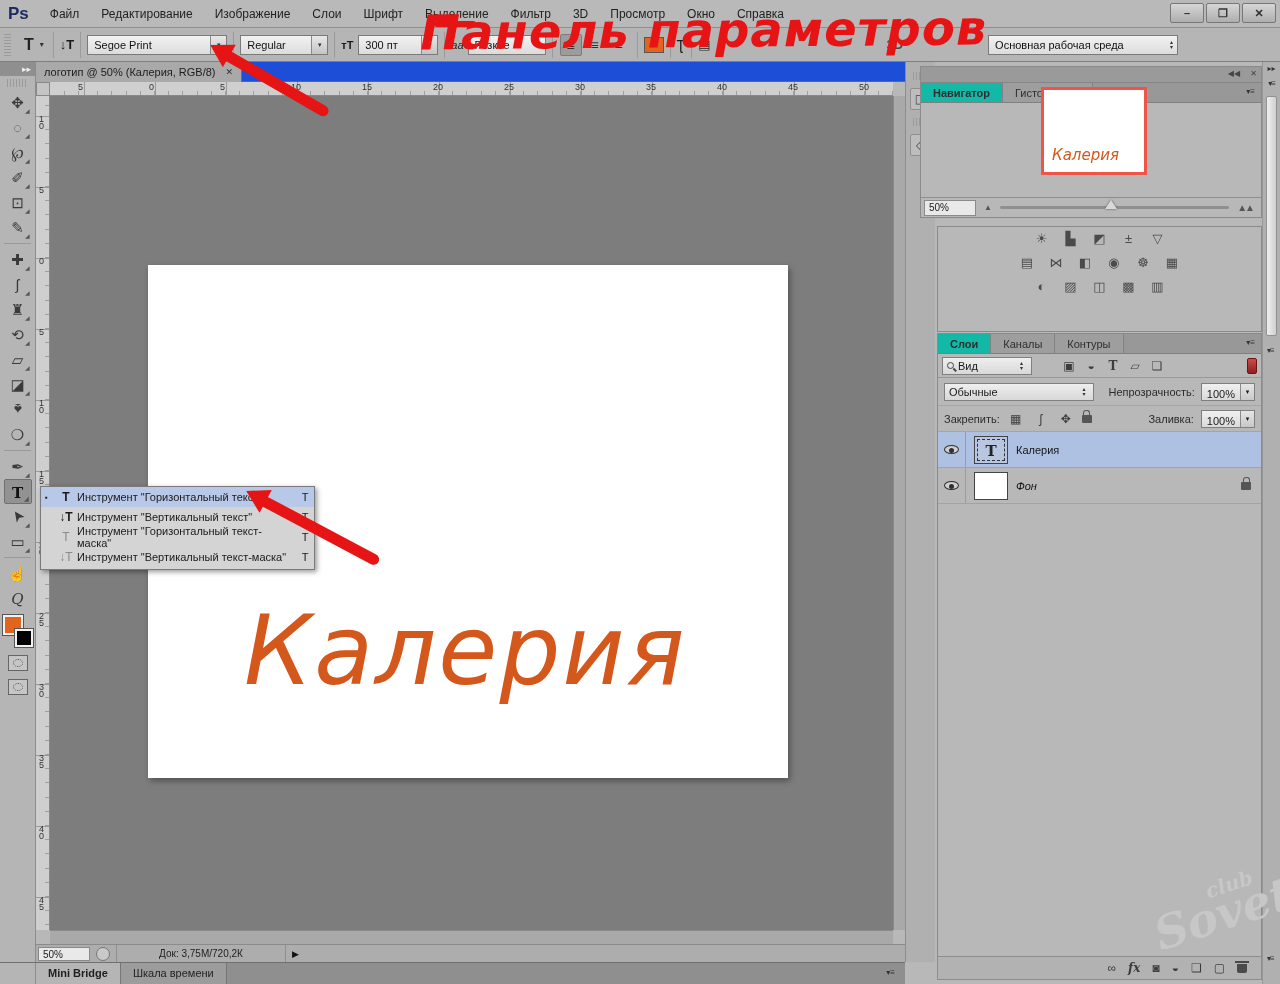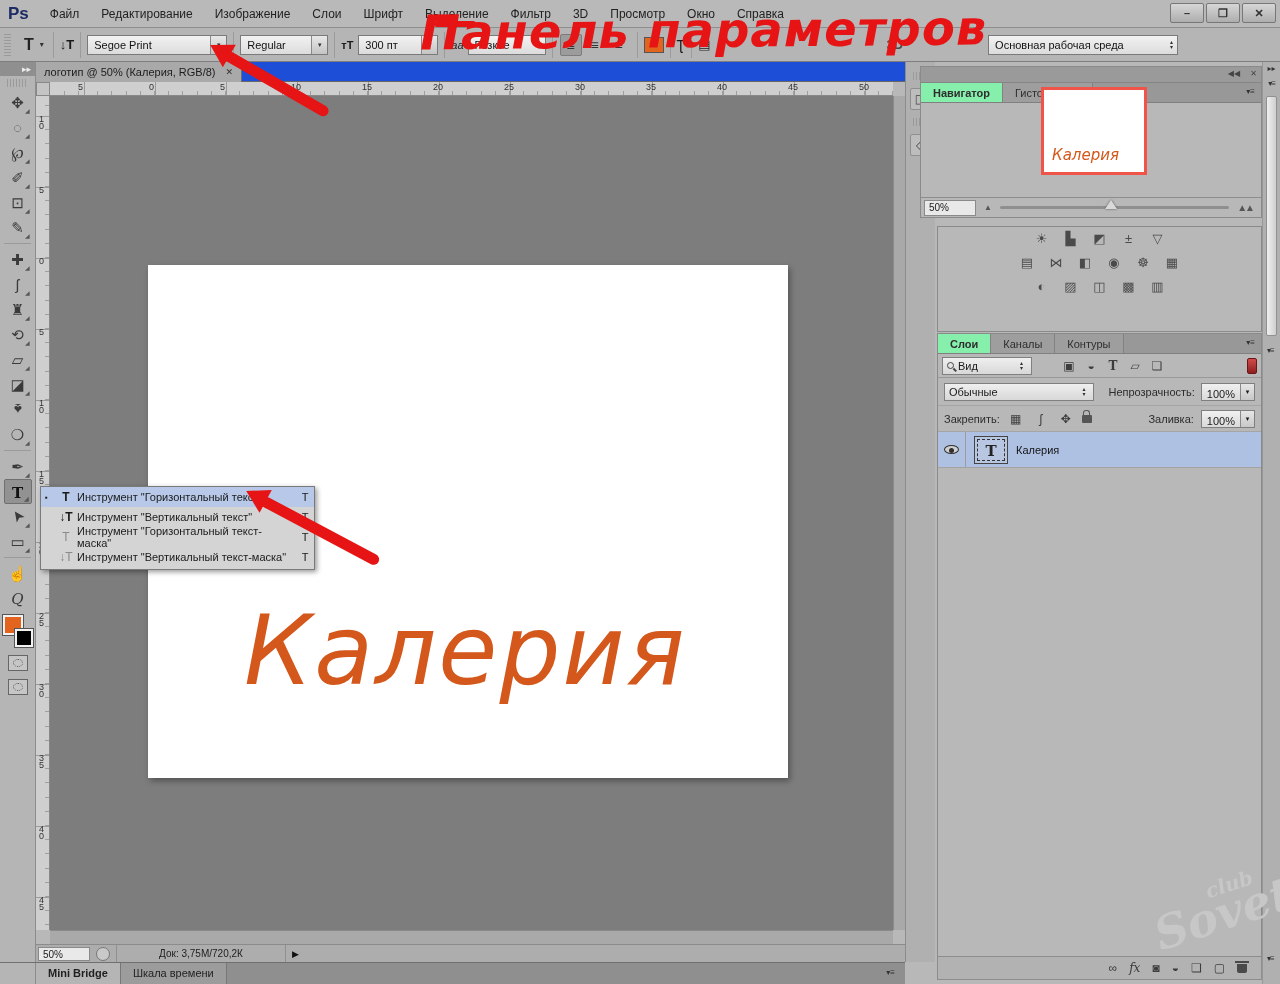--- a/index.html
+++ b/index.html
@@ -90,21 +90,21 @@
   .ds-icon { width:22px; height:22px; margin:8px auto; background:#bdbdbd; border:1px solid #8f8f8f; border-radius:2px;
              text-align:center; line-height:20px; font-size:12px; color:#444; }
   .edge-strip { left:1262px; top:62px; width:18px; height:922px; background:#b0b0b0; border-left:1px solid #979797; }
   .edge-scroll { position:absolute; left:3px; top:34px; width:11px; height:240px; background:linear-gradient(90deg,#efefef,#cfcfcf); border:1px solid #909090; border-radius:2px;}
   .pmenu { font-size:8px; color:#333; letter-spacing:-1px; }
 
   .panel { background:#b8b8b8; border:1px solid #8a8a8a; }
   .panel-minihead { height:16px; background:#9a9a9a; border-bottom:1px solid #858585; text-align:right; padding:2px 4px 0 0; font-size:8px; color:#444;}
   .ptabs { height:20px; background:#989898; display:flex; border-bottom:1px solid #808080;}
   .ptab { padding:0 12px; line-height:20px; font-size:11px; color:#2e2e2e; background:#9e9e9e; border-right:1px solid #828282;}
-  .ptab.active { background:#86efac; font-weight:bold; }
+  .ptab.active { background:#14b8a6; font-weight:bold; }
   .ptab-menu { margin-left:auto; padding:4px 6px 0 0; font-size:8px; color:#333;}
 
   
   .nav-thumb { position:absolute; left:120px; top:20px; width:106px; height:88px; background:#fff; border:3px solid #f05348; }
   .nav-thumb span { position:absolute; left:8px; bottom:8px; font-family:"DejaVu Sans",sans-serif; font-style:italic; font-size:15px; }
   .nav-foot { position:absolute; left:0; bottom:0; width:100%; height:20px; border-top:1px solid #8d8d8d; display:flex; align-items:center;}
   .nav-zoom { width:52px; height:16px; background:#e9e9e9; border:1px solid #8a8a8a; margin-left:3px; padding:1px 4px; font-size:10px;}
   .tri { color:#555; font-size:8px; padding:0 8px;}
   .tri.big { font-size:10px; letter-spacing:-2px;}
   .nav-slider { flex:1; height:3px; background:#8f8f8f; border-radius:2px; position:relative;}
@@ -134,21 +134,21 @@
   .lthumb { width:34px; height:28px; margin:0 8px; background:#b3b3b3; border:1px solid #444; text-align:center; line-height:28px; font-family:"DejaVu Serif",serif; font-weight:bold; font-size:15px; color:#222;}
   .lthumb.txt { outline:1px dashed #333; outline-offset:-4px; background:#b9c6e2;}
   .lthumb.bg { background:#fff; }
   .lname { font-size:11px; color:#141414; }
   .lname.it { font-style:italic; }
   .lock-ic { margin-left:auto; margin-right:10px; position:relative; width:10px; height:8px; background:#555; border-radius:1px;}
   .lock-ic::before { content:''; position:absolute; left:1.5px; top:-5px; width:5px; height:5px; border:1.5px solid #555; border-bottom:none; border-radius:3px 3px 0 0;}
   .fxbar { position:absolute; left:937px; top:956px; width:325px; height:24px; background:#b2b2b2; border:1px solid #8d8d8d;
            display:flex; align-items:center; justify-content:flex-end; gap:12px; padding-right:14px;}
   .fxicon { font-size:12px; color:#3b3b3b; }
-  .fxicon.fx { font-style:italic; font-weight:normal; font-family:"DejaVu Serif",serif;}
+  .fxicon.fx { font-style:italic; font-weight:bold; font-family:"DejaVu Serif",serif;}
   .trash { position:relative; width:10px; height:9px; background:#4a4a4a; border-radius:0 0 2px 2px;}
   .trash::before { content:''; position:absolute; left:-2px; top:-3px; width:14px; height:2px; background:#4a4a4a;}
 
   
   .statusbar { left:36px; top:944px; width:869px; height:18px; background:#adadad; border-top:1px solid #8b8b8b; display:flex; align-items:center;}
   .st-zoom { width:52px; height:14px; background:#e9e9e9; border:1px solid #8a8a8a; margin-left:2px; padding:0 4px; font-size:10px; line-height:13px;}
   .st-ic { width:14px; height:14px; border:1px solid #777; border-radius:50%; margin:0 6px; background:#c9c9c9;}
   .st-doc { width:170px; text-align:center; font-size:10px; color:#222; border-left:1px solid #909090; border-right:1px solid #909090; height:100%; line-height:17px;}
   .st-arrow { padding:0 6px; font-size:9px; color:#111;}
   .bottombar { left:0; top:962px; width:905px; height:22px; background:#8f8f8f; border-top:1px solid #6f6f6f; display:flex; }
@@ -465,20 +465,28 @@
         <span class="b">▾</span>
       </div>
     </div>
     <div class="layer-row sel">
       <div class="eye-cell">
           <div class="eye"></div>
         </div>
       <div class="lthumb txt">T</div>
       <span class="lname">Калерия</span>
     </div>
+    <div class="layer-row">
+      <div class="eye-cell">
+          <div class="eye"></div>
+        </div>
+      <div class="lthumb bg"></div>
+      <span class="lname it">Фон</span>
+      <span class="lock-ic"></span>
+    </div>
   </div>
 
   <div class="fxbar">
     <span class="fxicon">∞</span>
     <span class="fxicon fx">fx</span>
     <span class="fxicon">◙</span>
     <span class="fxicon">◒</span>
     <span class="fxicon">❏</span>
     <span class="fxicon">▢</span>
     <span class="trash"></span>

